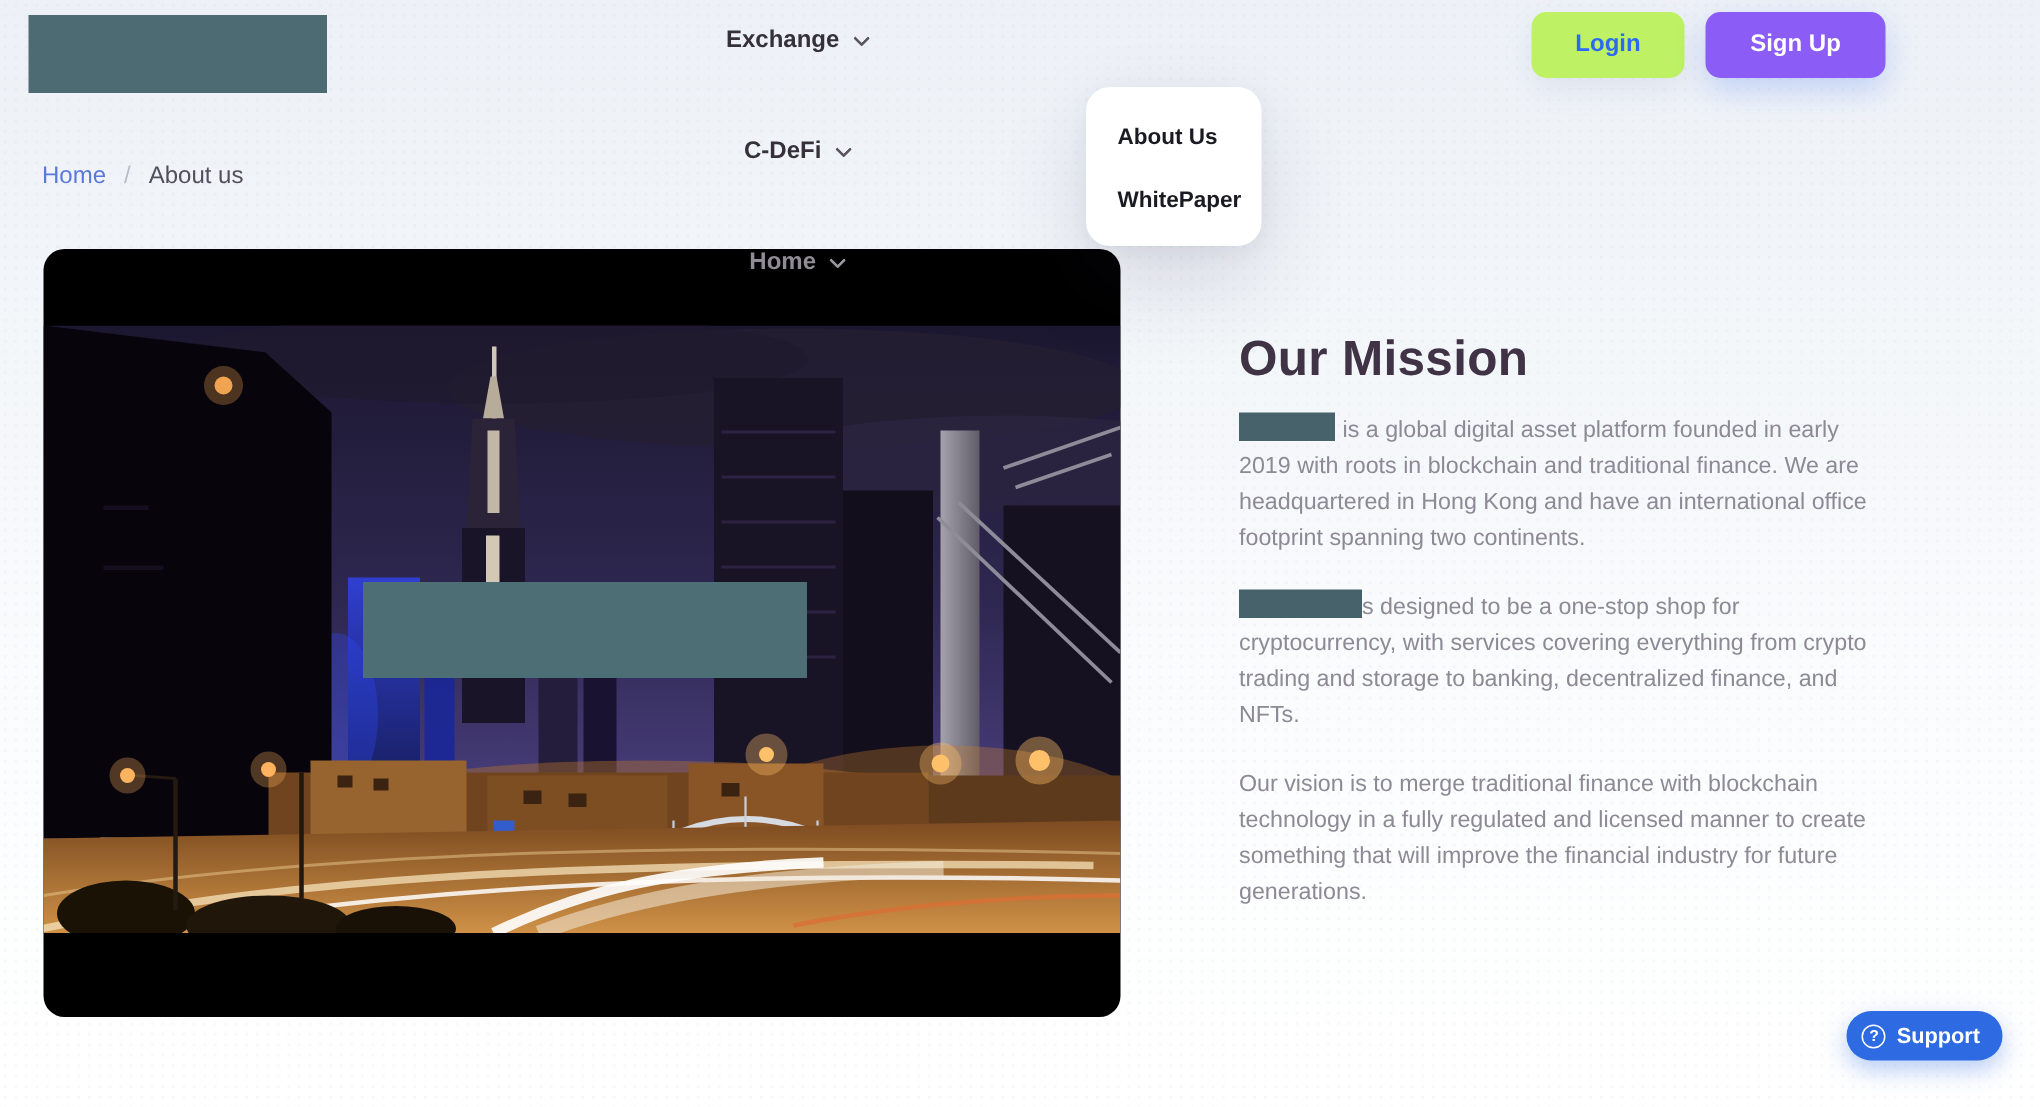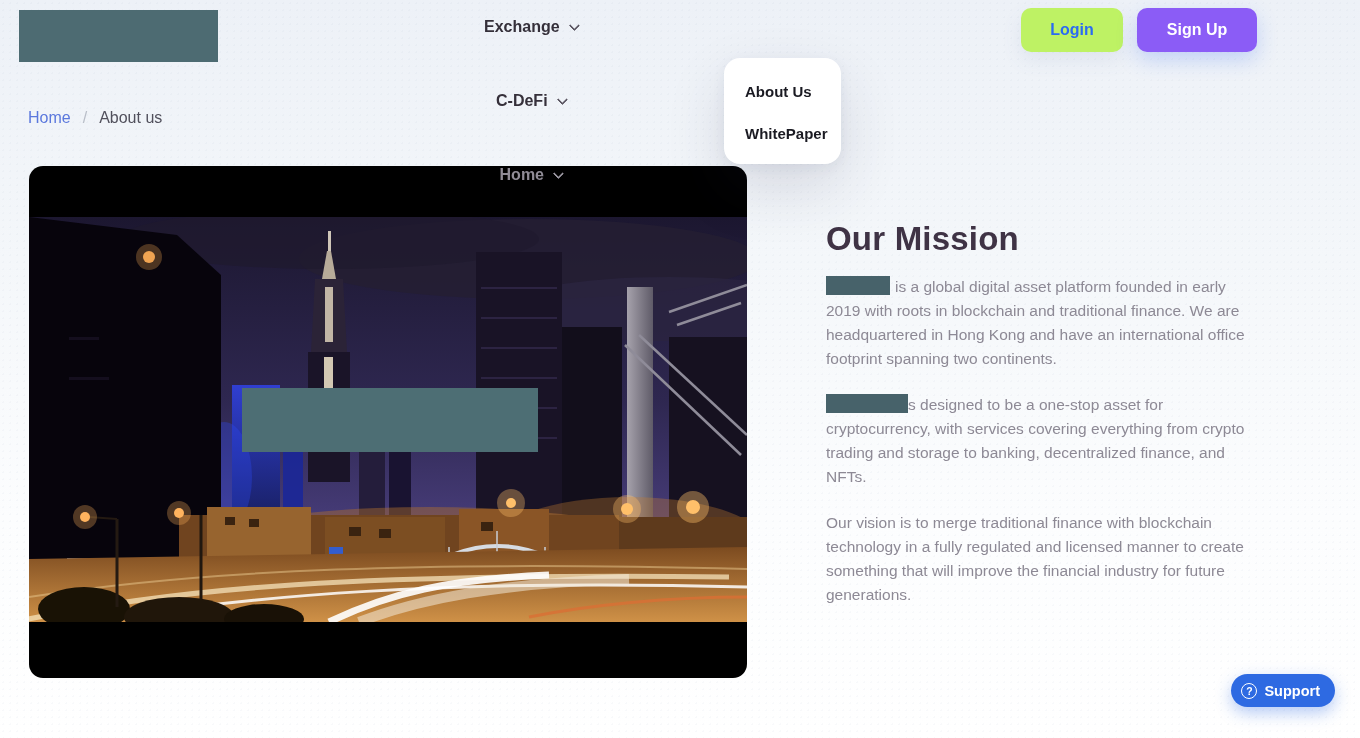--- a/index.html
+++ b/index.html
@@ -241,20 +241,20 @@
           <circle cx="664" cy="290" r="7" fill="#ffc06a"></circle>
       </g>
     </svg>
   </div>
   <div class="photo-redaction"></div>
 </div>
 
 <div class="mission">
   <h1>Our Mission</h1>
   <p><span class="redact r1"></span><span>is a global digital asset platform founded in early 2019 with roots in blockchain and traditional finance. We are headquartered in Hong Kong and have an international office footprint spanning two continents.</span></p>
-  <p><span class="redact r2"></span><span>s designed to be a one-stop asset for cryptocurrency, with services covering everything from crypto trading and storage to banking, decentralized finance, and NFTs.</span></p>
+  <p><span class="redact r2"></span><span>s designed to be a one-stop shop for cryptocurrency, with services covering everything from crypto trading and storage to banking, decentralized finance, and NFTs.</span></p>
   <p><span>Our vision is to merge traditional finance with blockchain technology in a fully regulated and licensed manner to create something that will improve the financial industry for future generations.</span></p>
 </div>
 
 <button class="support-btn">
   <span class="q-icon">?</span>
   <span>Support</span>
 </button>
 
 </body></html>

